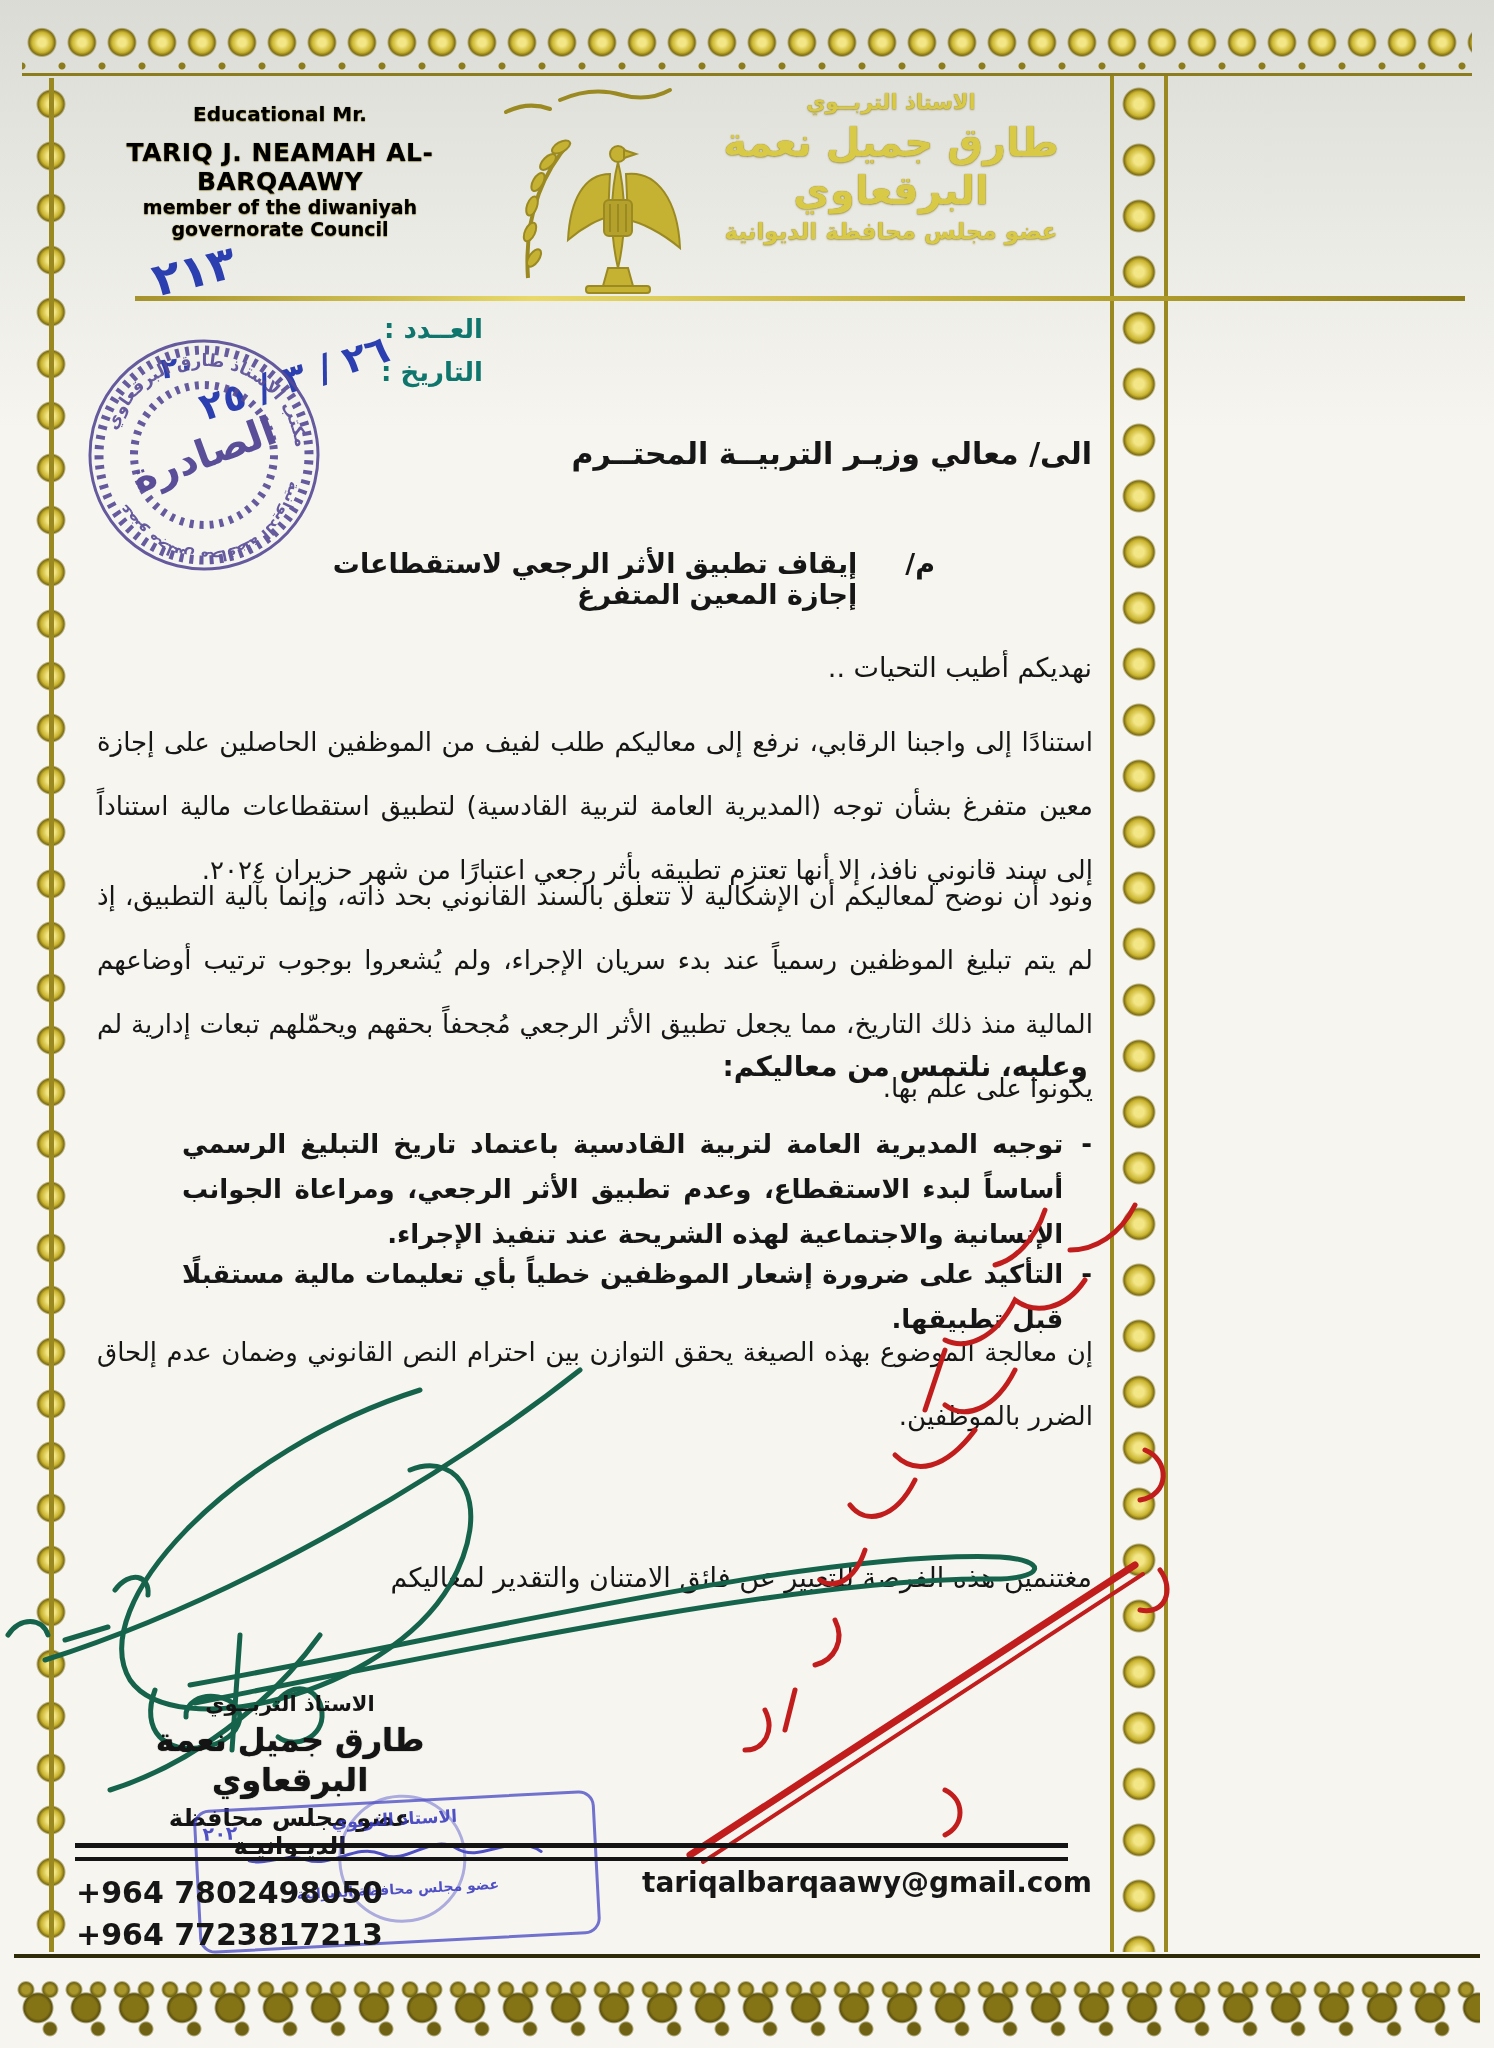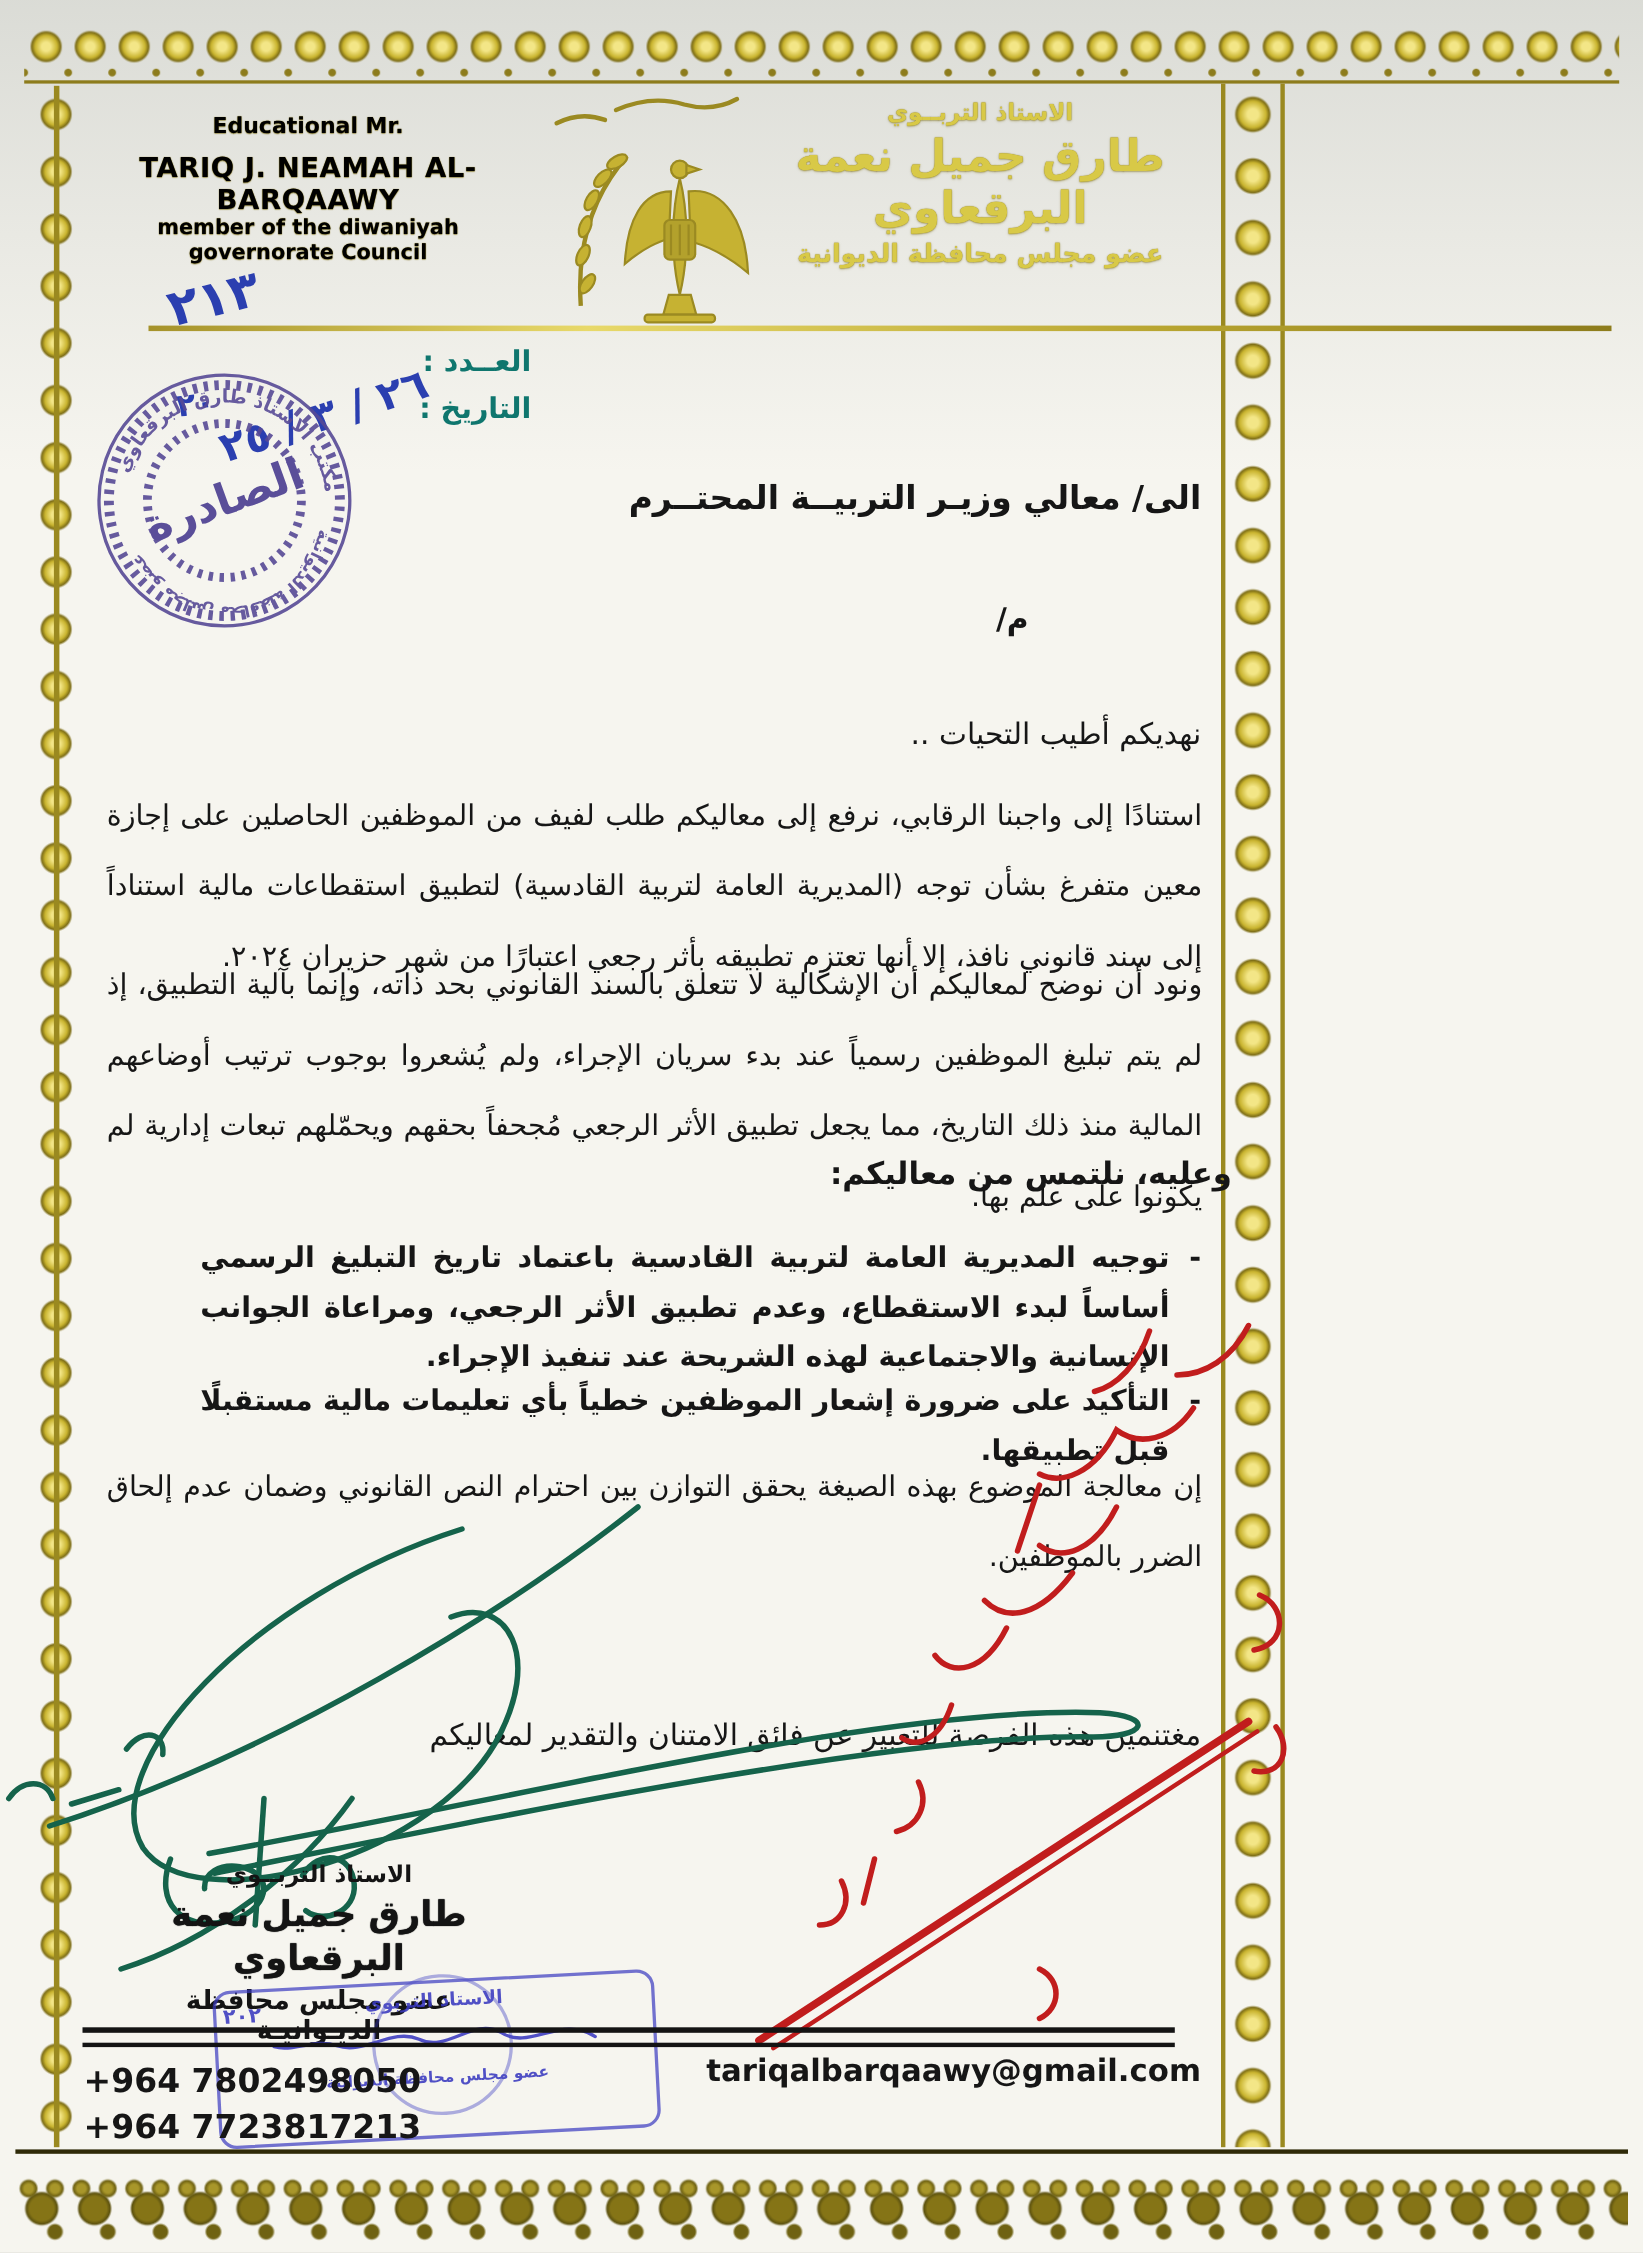--- a/index.html
+++ b/index.html
@@ -67,21 +67,21 @@
     border:3px solid rgba(58,58,192,.45);border-radius:50%;}
   .addressee{position:absolute;left:300px;top:436px;width:792px;direction:rtl;text-align:right;
     font-size:30px;font-weight:bold;}
   .subject-row{position:absolute;left:290px;top:548px;width:645px;direction:rtl;display:flex;gap:48px;
     font-weight:bold;font-size:27px;}
   .subject-row .subj{flex:1;}
   .greeting{position:absolute;left:600px;top:652px;width:492px;direction:rtl;text-align:right;font-size:27px;}
   .para{position:absolute;left:97px;width:996px;direction:rtl;text-align:justify;
     font-size:26px;line-height:64px;}
   .p1{top:710px;} .p2{top:864px;}
-  .req-intro{position:absolute;left:528px;top:1050px;width:592px;direction:rtl;text-align:right;
+  .req-intro{position:absolute;left:496px;top:1050px;width:592px;direction:rtl;text-align:right;
     font-size:28px;font-weight:bold;}
   .bullet{position:absolute;left:182px;width:910px;direction:rtl;display:flex;gap:18px;
     font-weight:bold;font-size:26px;line-height:45px;}
   .bullet .dash{flex:0 0 auto;}
   .bullet .btxt{flex:1;text-align:justify;}
   .bl1{top:1122px;} .bl2{top:1252px;}
   .closing-para{top:1320px;}
   .closing-line{position:absolute;left:300px;top:1562px;width:792px;direction:rtl;text-align:right;font-size:27px;}
   
   .sig-block{position:absolute;left:110px;top:1692px;width:360px;text-align:center;direction:rtl;color:#141414;}
@@ -168,20 +168,21 @@
     <text font-size="15" font-weight="bold" fill="#574a96">
       <textPath href="#arcBot" startOffset="10%">عضو مجلس محافظة الديوانية</textPath>
     </text>
     <text x="122" y="138" text-anchor="middle" font-size="40" font-weight="bold" fill="#4a3d90" transform="rotate(-12 122 125)">الصادرة</text>
   </svg>
 
   <div class="addressee">الى/ معالي وزيـر التربيــة المحتــرم</div>
 
   <div class="subject-row">
     <span>م/</span>
+    <span class="subj">إيقاف تطبيق الأثر الرجعي لاستقطاعات إجازة المعين المتفرغ</span>
   </div>
 
   <div class="greeting">نهديكم أطيب التحيات ..</div>
 
   <div class="para p1">استنادًا إلى واجبنا الرقابي، نرفع إلى معاليكم طلب لفيف من الموظفين الحاصلين على إجازة معين متفرغ بشأن توجه (المديرية العامة لتربية القادسية) لتطبيق استقطاعات مالية استناداً إلى سند قانوني نافذ، إلا أنها تعتزم تطبيقه بأثر رجعي اعتبارًا من شهر حزيران ٢٠٢٤.</div>
   <div class="para p2">ونود أن نوضح لمعاليكم أن الإشكالية لا تتعلق بالسند القانوني بحد ذاته، وإنما بآلية التطبيق، إذ لم يتم تبليغ الموظفين رسمياً عند بدء سريان الإجراء، ولم يُشعروا بوجوب ترتيب أوضاعهم المالية منذ ذلك التاريخ، مما يجعل تطبيق الأثر الرجعي مُجحفاً بحقهم ويحمّلهم تبعات إدارية لم يكونوا على علم بها.</div>
 
   <div class="req-intro">وعليه، نلتمس من معاليكم:</div>
 
   <div class="bullet bl1">

